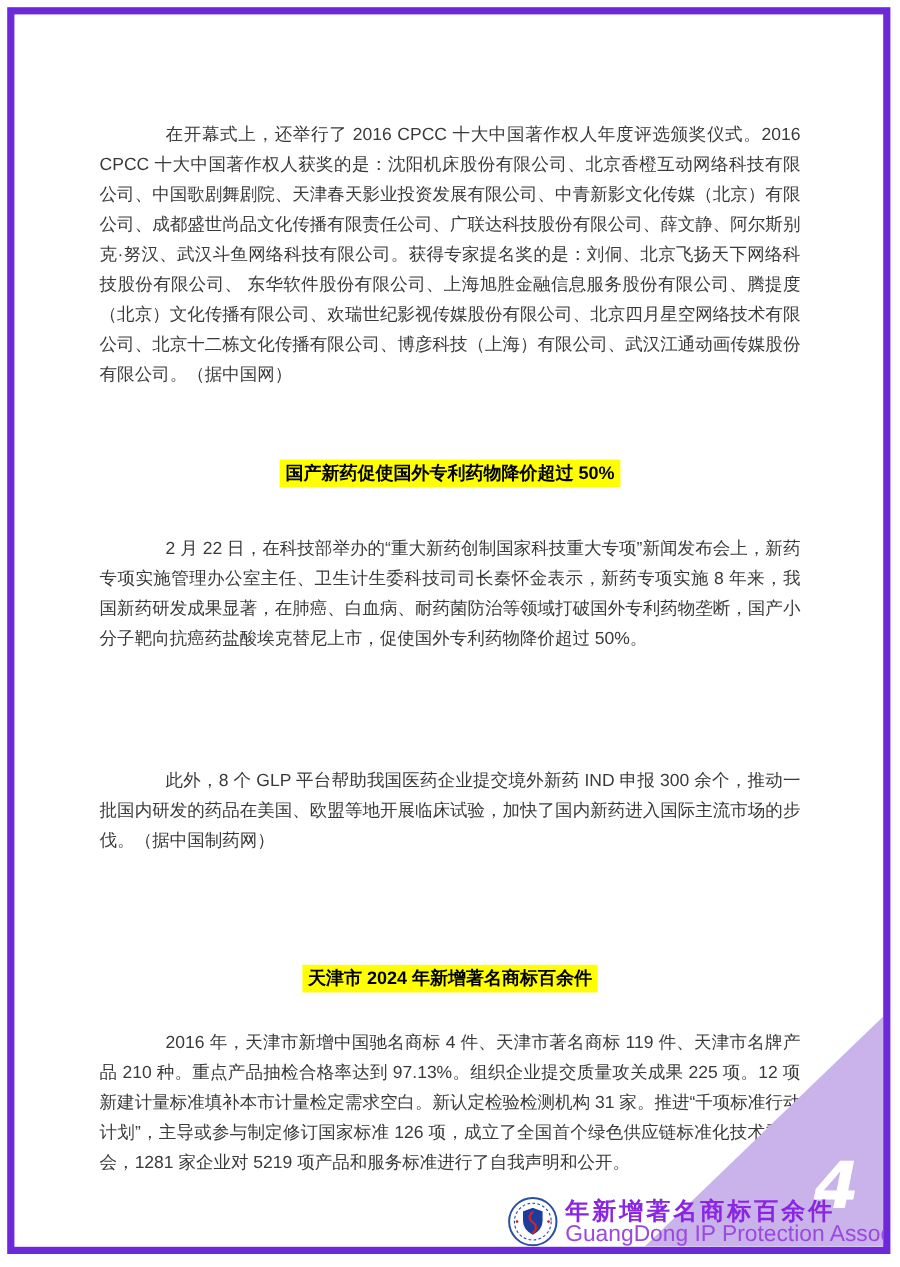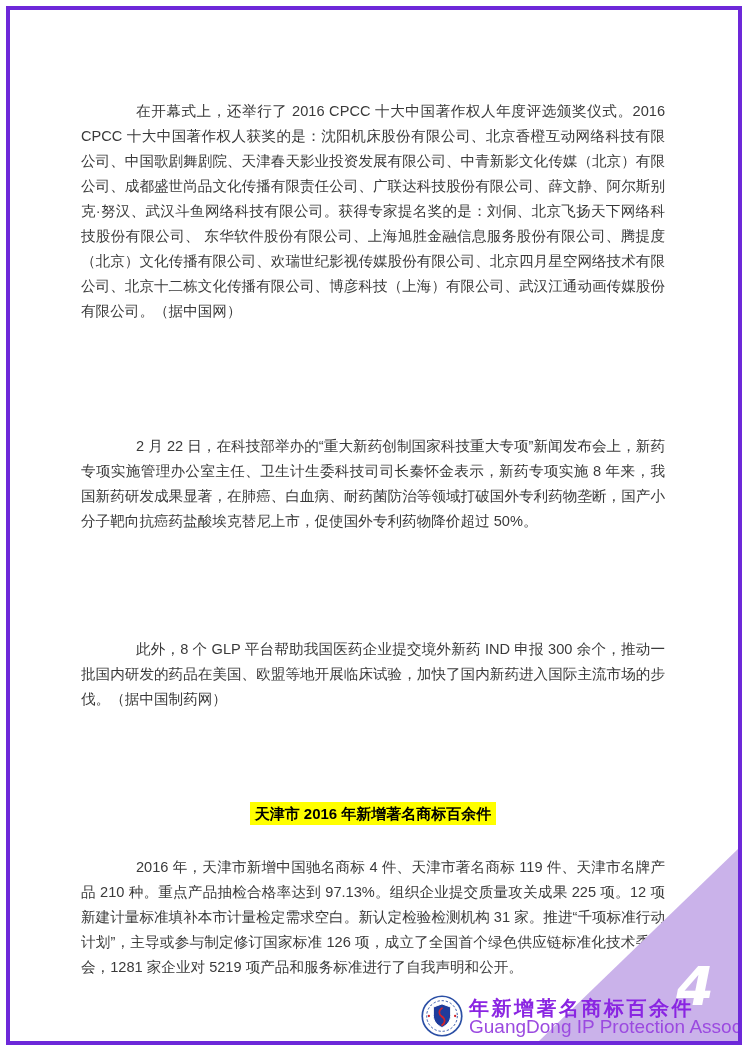--- a/index.html
+++ b/index.html
@@ -1,30 +1,30 @@
 <!DOCTYPE html>
 <html><head>
 <meta charset="utf-8">
 <style>
   html,body{
     margin:0;padding:0;width:750px;height:1056px;background:#ffffff;
     font-family:"Liberation Sans",sans-serif;
   }
   .page{
     position:absolute;left:6px;top:6px;width:736px;height:1039px;
-    box-sizing:border-box;background:#fff;border:4px solid #6d28d9;
+    box-sizing:border-box;background:#fff;border:6px solid #6d28d9;
     overflow:hidden;
   }
   .para{
     position:absolute;left:71px;width:584px;
     font-size:14.6px;line-height:25px;color:#3a3a3a;
     text-align:justify;text-indent:55px;
   }
   #p1{top:74px;}
-  #p2{top:409px;}
+  #p2{top:419px;}
   #p3{top:519px;}
   #p4{top:612px;}
   #p5{top:830px;}
   .headline-row{
     position:absolute;left:71px;width:584px;text-align:center;
   }
   #h1row{top:371px;}
   #h2row{top:792px;}
   .headline{
     display:inline-block;background:#ffff00;color:#000;
@@ -55,28 +55,31 @@
     line-height:16px;white-space:nowrap;
   }
 </style>
 </head>
 <body>
 
 <div class="page">
 
   <p class="para" id="p1">在开幕式上，还举行了 2016 CPCC 十大中国著作权人年度评选颁奖仪式。2016 CPCC 十大中国著作权人获奖的是：沈阳机床股份有限公司、北京香橙互动网络科技有限公司、中国歌剧舞剧院、天津春天影业投资发展有限公司、中青新影文化传媒（北京）有限公司、成都盛世尚品文化传播有限责任公司、广联达科技股份有限公司、薛文静、阿尔斯别克·努汉、武汉斗鱼网络科技有限公司。获得专家提名奖的是：刘侗、北京飞扬天下网络科技股份有限公司、 东华软件股份有限公司、上海旭胜金融信息服务股份有限公司、腾提度（北京）文化传播有限公司、欢瑞世纪影视传媒股份有限公司、北京四月星空网络技术有限公司、北京十二栋文化传播有限公司、博彦科技（上海）有限公司、武汉江通动画传媒股份有限公司。（据中国网）</p>
 
+  <div class="headline-row" id="h1row">
+    <span class="headline">国产新药促使国外专利药物降价超过 50%</span>
+  </div>
 
   <p class="para" id="p2">2 月 22 日，在科技部举办的“重大新药创制国家科技重大专项”新闻发布会上，新药专项实施管理办公室主任、卫生计生委科技司司长秦怀金表示，新药专项实施 8 年来，我国新药研发成果显著，在肺癌、白血病、耐药菌防治等领域打破国外专利药物垄断，国产小分子靶向抗癌药盐酸埃克替尼上市，促使国外专利药物降价超过 50%。</p>
 
 
   <p class="para" id="p4">此外，8 个 GLP 平台帮助我国医药企业提交境外新药 IND 申报 300 余个，推动一批国内研发的药品在美国、欧盟等地开展临床试验，加快了国内新药进入国际主流市场的步伐。（据中国制药网）</p>
 
   <div class="headline-row" id="h2row">
-    <span class="headline">天津市 2016 年新增著名商标百余件</span>
+    <span class="headline">天津市 2024 年新增著名商标百余件</span>
   </div>
 
   <p class="para" id="p5">2016 年，天津市新增中国驰名商标 4 件、天津市著名商标 119 件、天津市名牌产品 210 种。重点产品抽检合格率达到 97.13%。组织企业提交质量攻关成果 225 项。12 项新建计量标准填补本市计量检定需求空白。新认定检验检测机构 31 家。推进“千项标准行动计划”，主导或参与制定修订国家标准 126 项，成立了全国首个绿色供应链标准化技术委员会，1281 家企业对 5219 项产品和服务标准进行了自我声明和公开。</p>
 
   <div class="corner-accent"></div>
 
   <div class="page-number">4</div>
 
   <div class="footer-brand">
     <svg class="logo" viewBox="0 0 40 40">

